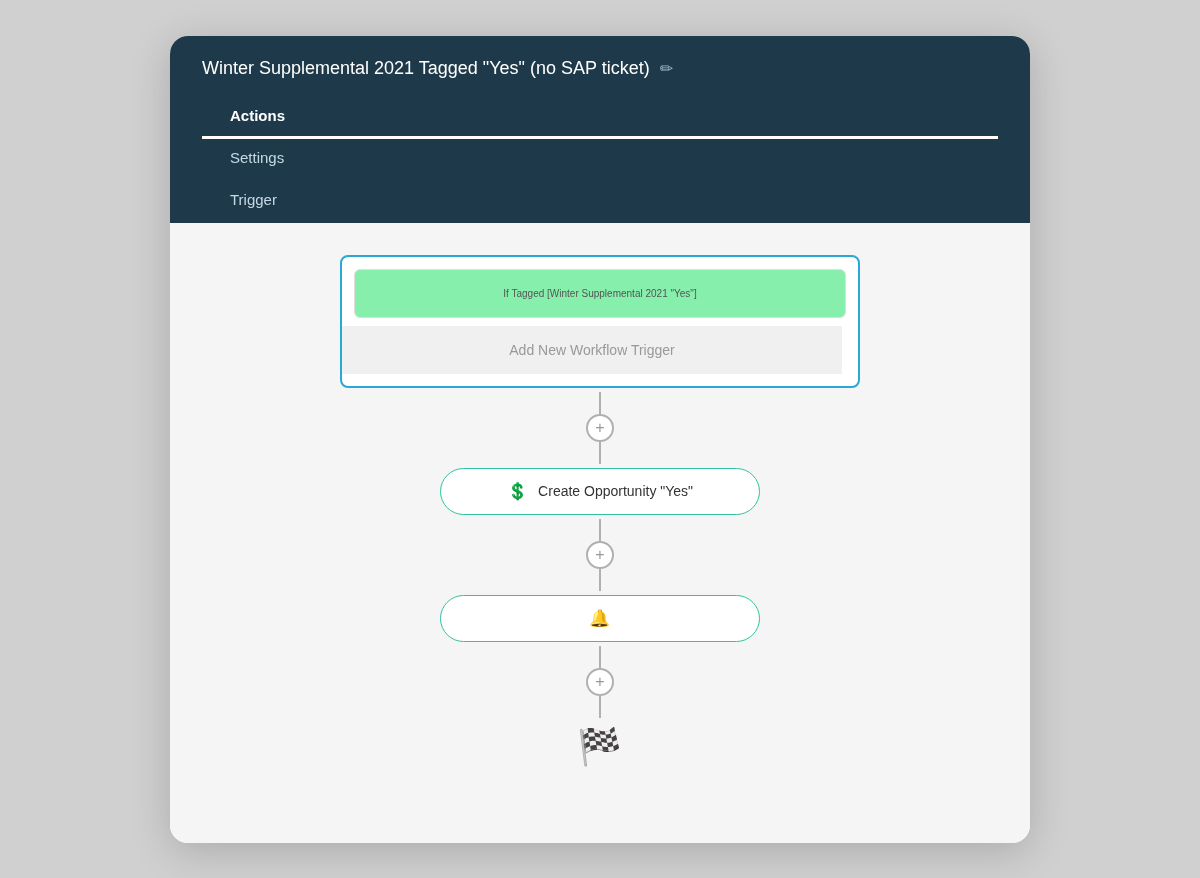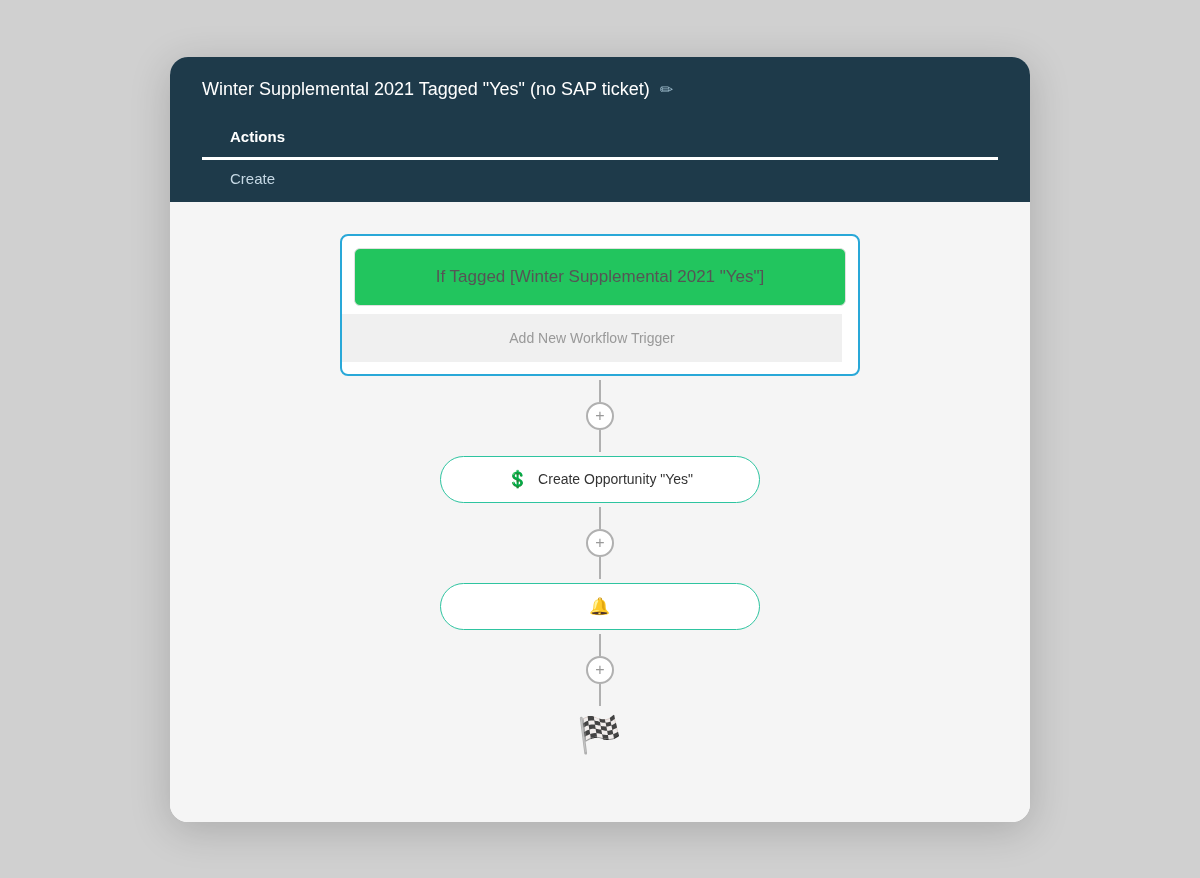--- a/index.html
+++ b/index.html
@@ -98,23 +98,23 @@
       background: #ffffff;
       overflow: hidden;
       margin-bottom: 0;
     }
 
     .trigger-condition {
       padding: 18px 20px;
       border: 1px solid #e0e0e0;
       border-radius: 6px;
       margin: 12px 12px 8px 12px;
-      background: #22c55e;
+      background: #86efac;
       color: #555;
-      font-size: 17px;
+      font-size: 10px;
       text-align: center;
     }
 
     .trigger-add {
       padding: 16px 20px;
       background: #f0f0f0;
       color: #999;
       font-size: 14px;
       text-align: center;
       cursor: pointer;
@@ -187,21 +187,22 @@
 
   <div class="card">
 
     <div class="card-header">
       <div class="card-title-row">
         <span class="card-title">Winter Supplemental 2021 Tagged "Yes" (no SAP ticket)</span>
         <span class="edit-icon">✏</span>
       </div>
       <div class="tabs">
         <div class="tab active">Actions</div>
-        <div class="tab">Create</div>
+        <div class="tab">Settings</div>
+        <div class="tab">Trigger</div>
       </div>
     </div>
 
     <div class="card-body">
 
       <div class="trigger-box">
         <div class="trigger-condition">If Tagged [Winter Supplemental 2021 "Yes"]</div>
         <div class="trigger-add">Add New Workflow Trigger</div>
       </div>
 

